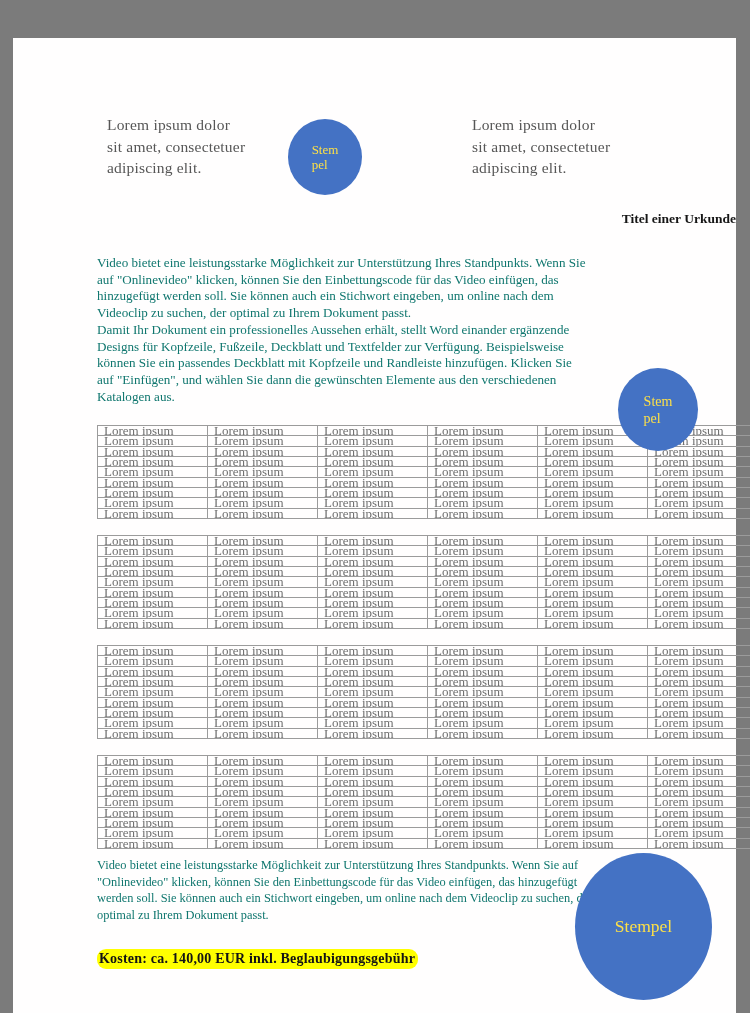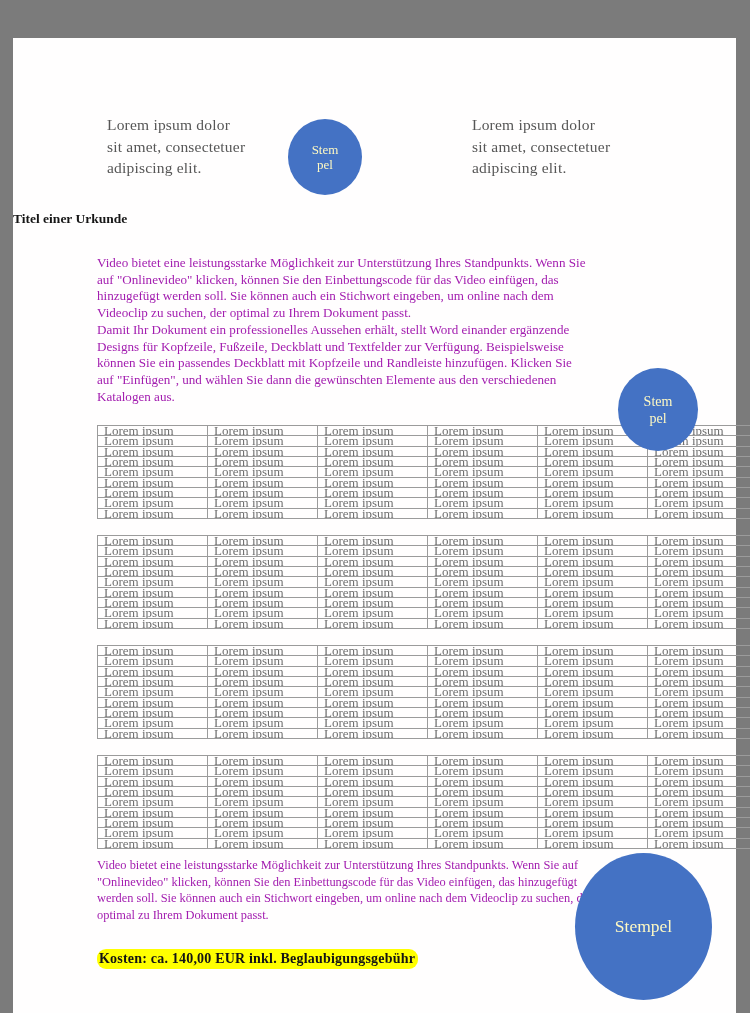--- a/index.html
+++ b/index.html
@@ -23,37 +23,36 @@
     top:76px;width:200px;
     font-size:15.5px;line-height:21.5px;
     color:#565656;letter-spacing:.2px;
   }
   .hdr-left{left:94px;}
   .hdr-right{left:459px;}
 
   .stamp{
     border-radius:50%;
     background:#4472c4;
-    color:#fef9c3;
+    color:#fde047;
     display:flex;align-items:center;justify-content:center;
-    text-align:center;
     z-index:5;
   }
   .stamp-top{left:275px;top:81px;width:74px;height:76px;font-size:13px;line-height:15px;}
   .stamp-right{left:605px;top:330px;width:80px;height:83px;font-size:14px;line-height:17px;}
   .stamp-bottom{left:562px;top:815px;width:137px;height:147px;font-size:17.5px;}
 
   .doc-title{
     left:0;top:173px;width:100%;
-    text-align:left;
+    text-align:right;
     font-weight:bold;font-size:13.5px;
     color:#161616;
   }
 
-  .para{color:#a21caf;}
+  .para{color:#0f766e;}
   .para-top{left:84px;top:217px;width:600px;font-size:13.1px;line-height:16.7px;}
   .para-bottom{left:84px;top:819px;width:605px;font-size:12.4px;line-height:16.5px;}
 
   .lorem-table{
     left:84px;width:661px;height:94px;
     border-collapse:collapse;table-layout:fixed;
     font-size:13px;color:#6e6e6e;
   }
   .lorem-table td{
     border:1px solid #9b9b9b;

